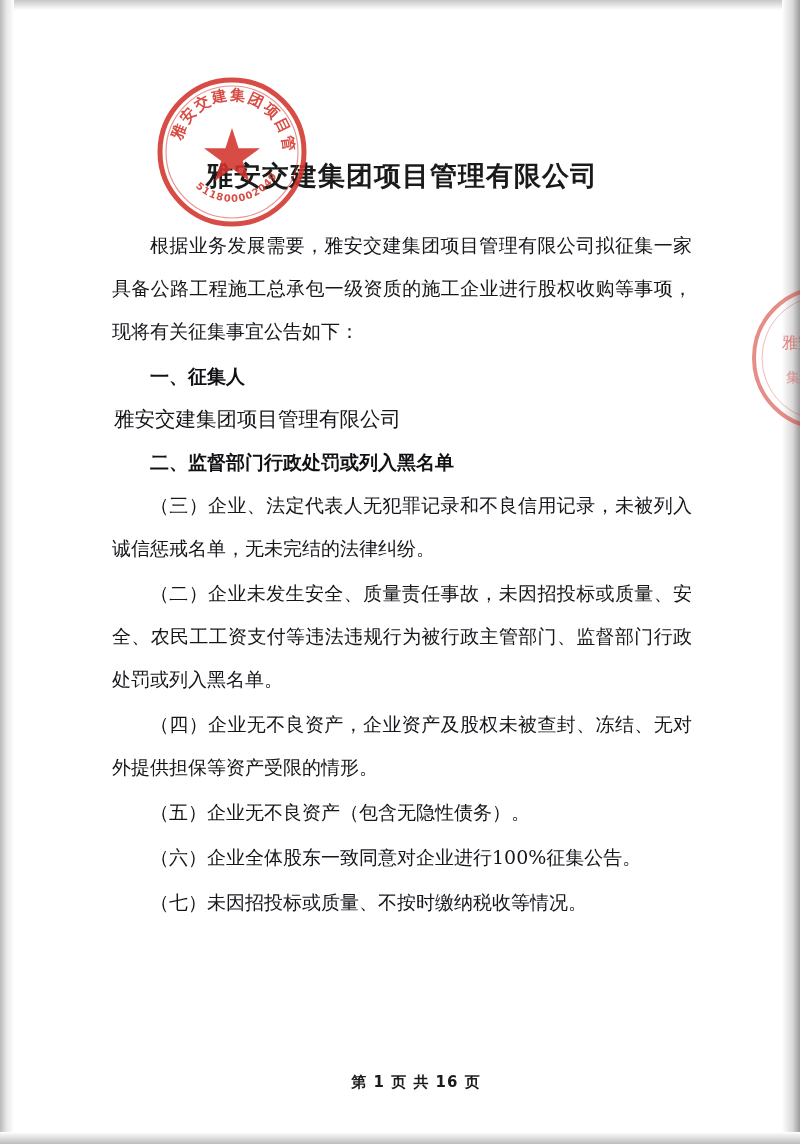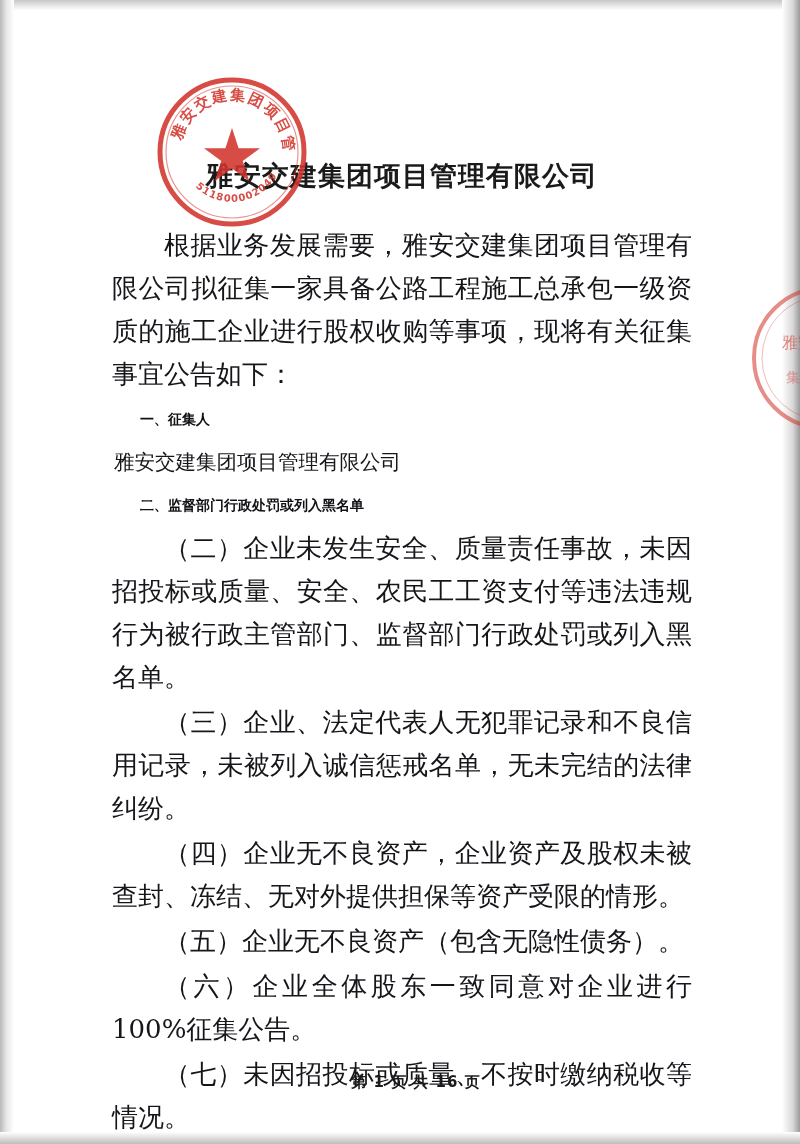--- a/index.html
+++ b/index.html
@@ -68,32 +68,32 @@
     color: #1a1a1a;
     letter-spacing: 1px;
     margin: 0 0 26px 0;
     position: relative;
     z-index: 2;
   }
   .doc-title .line { display: block; }
 
   p.para {
     margin: 0 0 2px 0;
-    font-size: 26px;
+    font-size: 19px;
     line-height: 43px;
     color: #15151a;
     text-align: justify;
     text-indent: 2em;
     font-family: "DejaVu Serif", "Liberation Serif", serif;
   }
   p.heading {
     margin: 0;
     font-family: "DejaVu Sans", "Liberation Sans", sans-serif;
     font-weight: bold;
-    font-size: 14px;
+    font-size: 19px;
     line-height: 43px;
     color: #111115;
     text-indent: 2em;
   }
   p.plain {
     margin: 0;
     font-size: 20.5px;
     line-height: 43px;
     color: #15151a;
     text-indent: 0;
@@ -177,22 +177,22 @@
     <h1 class="doc-title">
       <span class="line">雅安交建集团项目管理有限公司</span>
     </h1>
 
     <p class="para">根据业务发展需要，雅安交建集团项目管理有限公司拟征集一家具备公路工程施工总承包一级资质的施工企业进行股权收购等事项，现将有关征集事宜公告如下：</p>
 
     <p class="heading">一、征集人</p>
     <p class="plain">雅安交建集团项目管理有限公司</p>
 
     <p class="heading">二、监督部门行政处罚或列入黑名单</p>
+    <p class="para">（三）企业、法定代表人无犯罪记录和不良信用记录，未被列入诚信惩戒名单，无未完结的法律纠纷。</p>
     <p class="para">（二）企业未发生安全、质量责任事故，未因招投标或质量、安全、农民工工资支付等违法违规行为被行政主管部门、监督部门行政处罚或列入黑名单。</p>
-    <p class="para">（三）企业、法定代表人无犯罪记录和不良信用记录，未被列入诚信惩戒名单，无未完结的法律纠纷。</p>
     <p class="para">（四）企业无不良资产，企业资产及股权未被查封、冻结、无对外提供担保等资产受限的情形。</p>
     <p class="para">（五）企业无不良资产（包含无隐性债务）。</p>
     <p class="para">（六）企业全体股东一致同意对企业进行100%征集公告。</p>
     <p class="para">（七）未因招投标或质量、不按时缴纳税收等情况。</p>
 
   </div>
 
   <div class="footer">第 1 页 共 16 页</div>
 
 </div>

